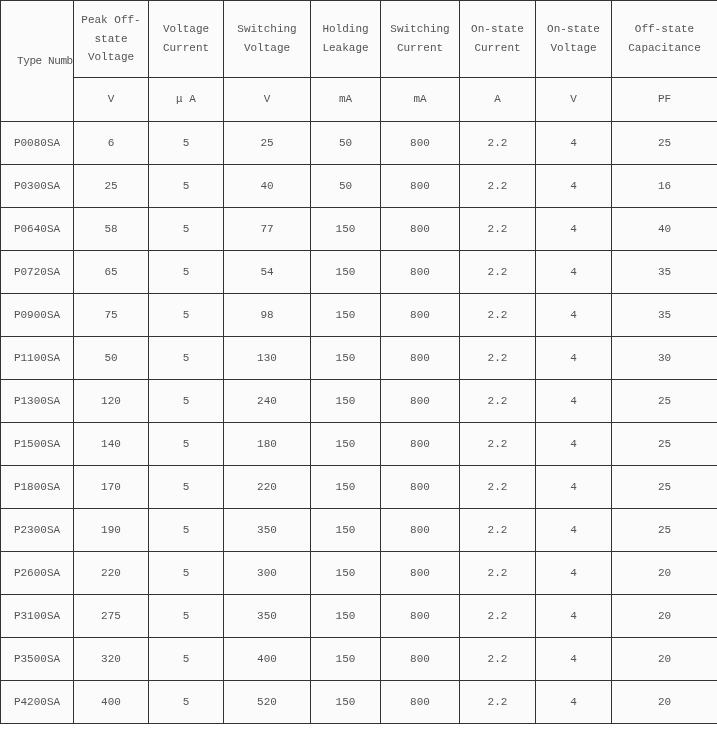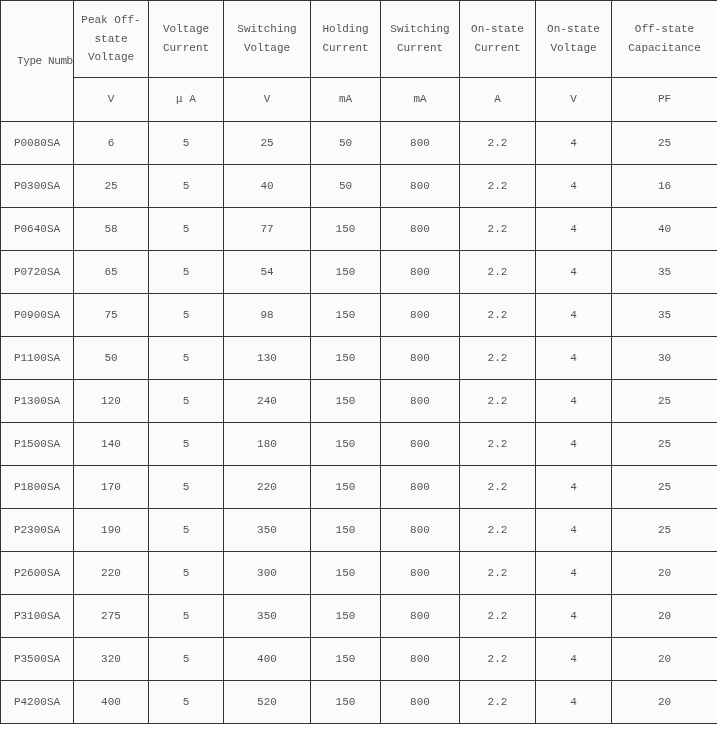--- a/index.html
+++ b/index.html
@@ -82,21 +82,21 @@
       <tr data-name="header-row-labels">
           <th data-name="col-header-type-number" rowspan="2" class="th-type">Type Number</th>
           <th data-name="col-header-peak-off-state-voltage">Peak Off-
 state
 Voltage</th>
           <th data-name="col-header-leakage-current">Voltage
 Current</th>
           <th data-name="col-header-switching-voltage">Switching
 Voltage</th>
           <th data-name="col-header-holding-current">Holding
-Current</th>
+Leakage</th>
           <th data-name="col-header-switching-current">Switching
 Current</th>
           <th data-name="col-header-on-state-current">On-state
 Current</th>
           <th data-name="col-header-on-state-voltage">On-state
 Voltage</th>
           <th data-name="col-header-off-state-capacitance">Off-state
 Capacitance</th>
         </tr>
       <tr data-name="header-row-units">

